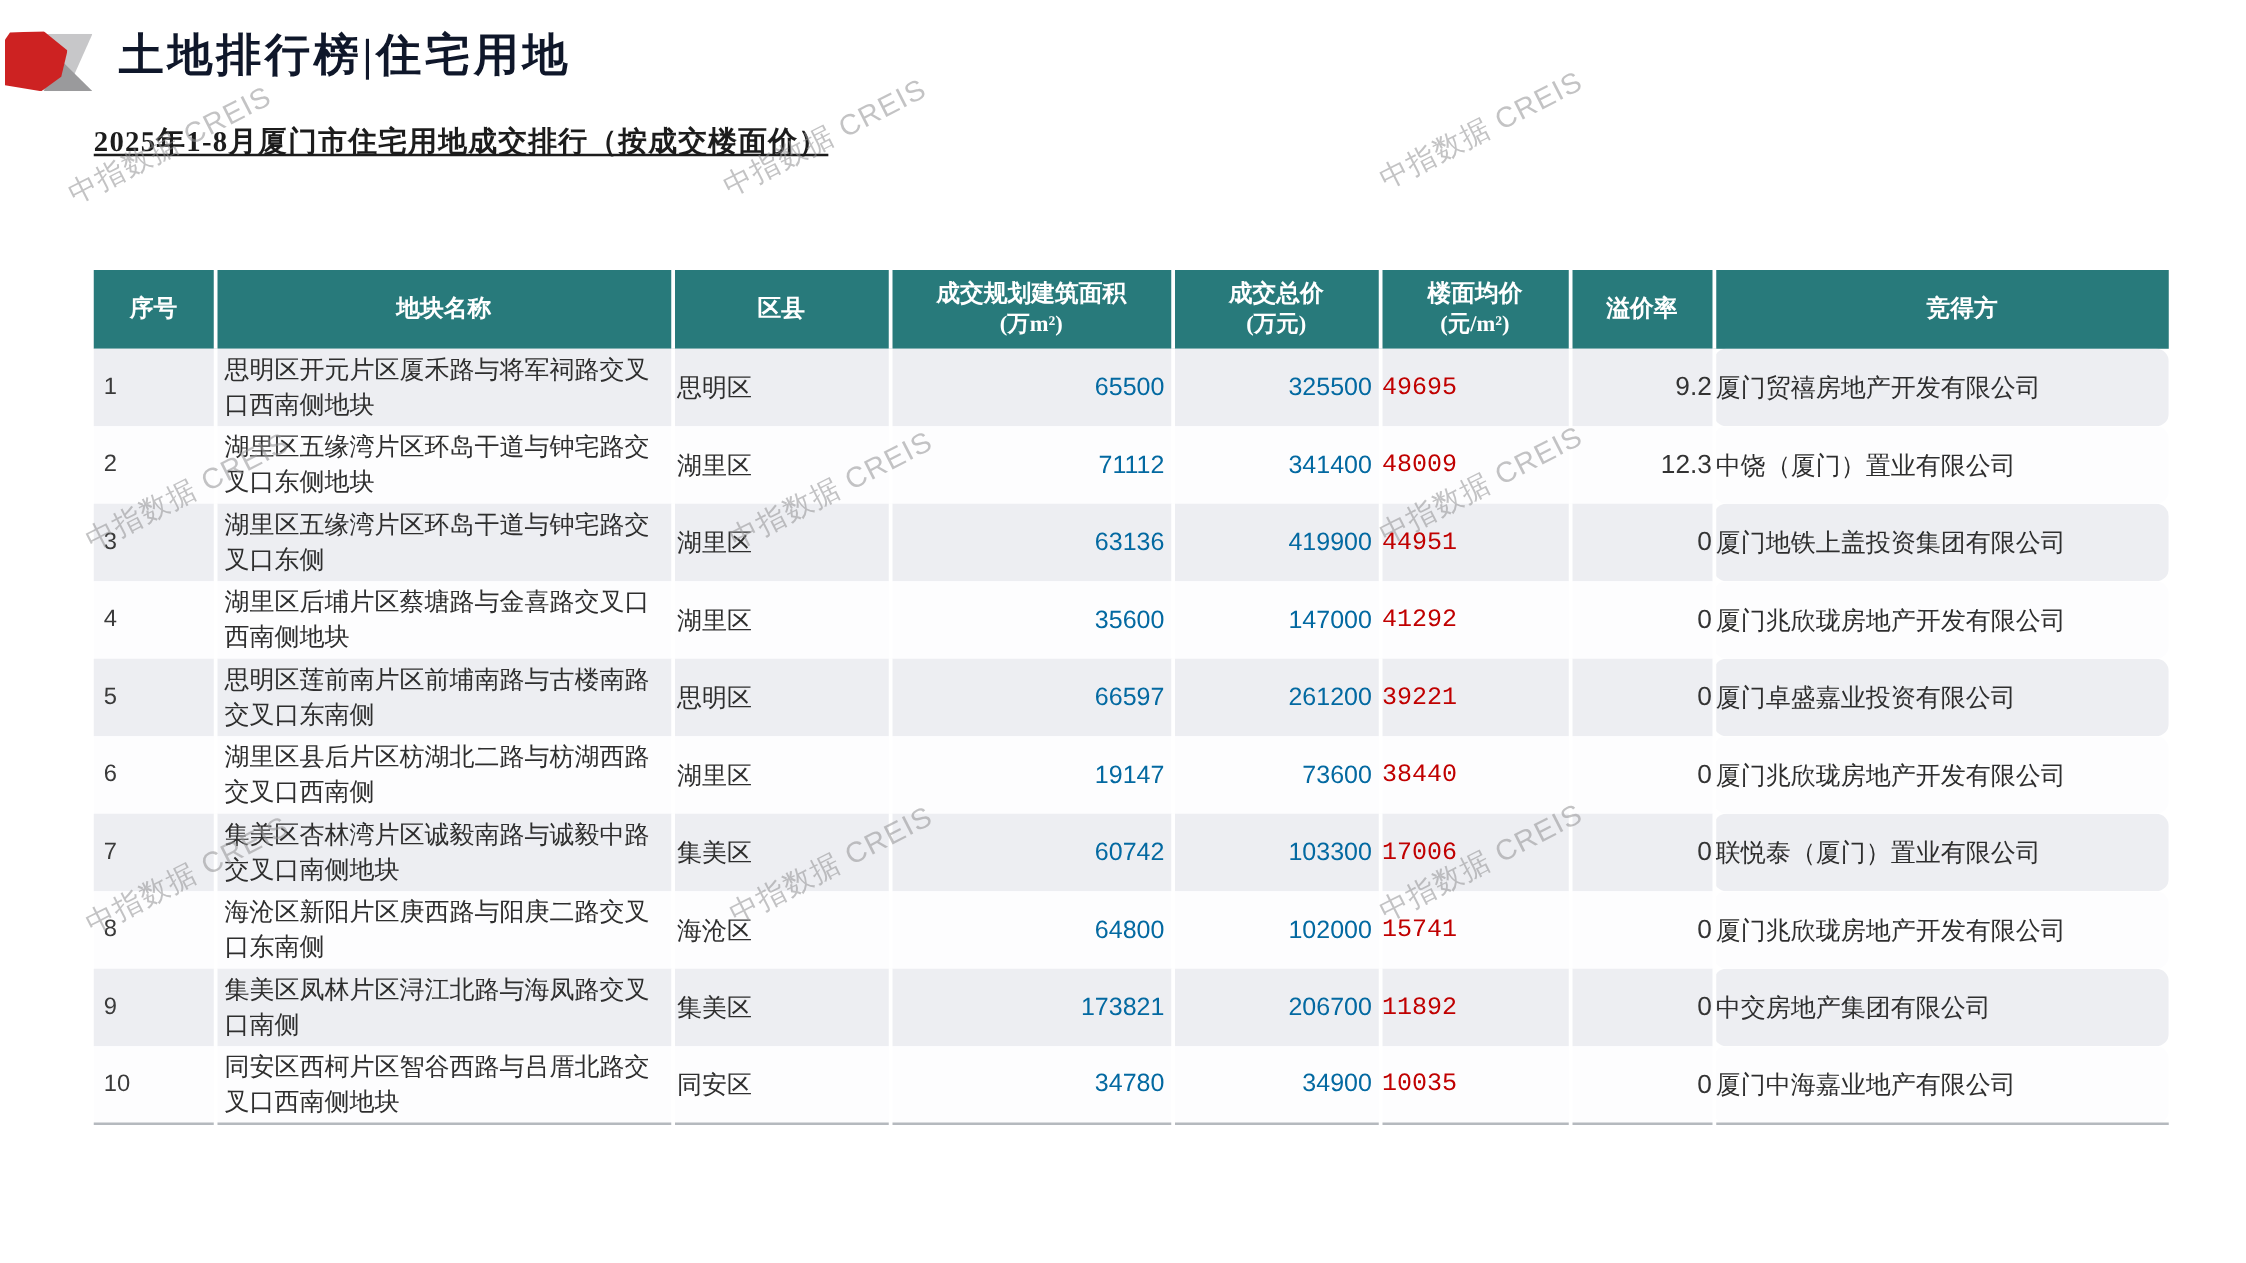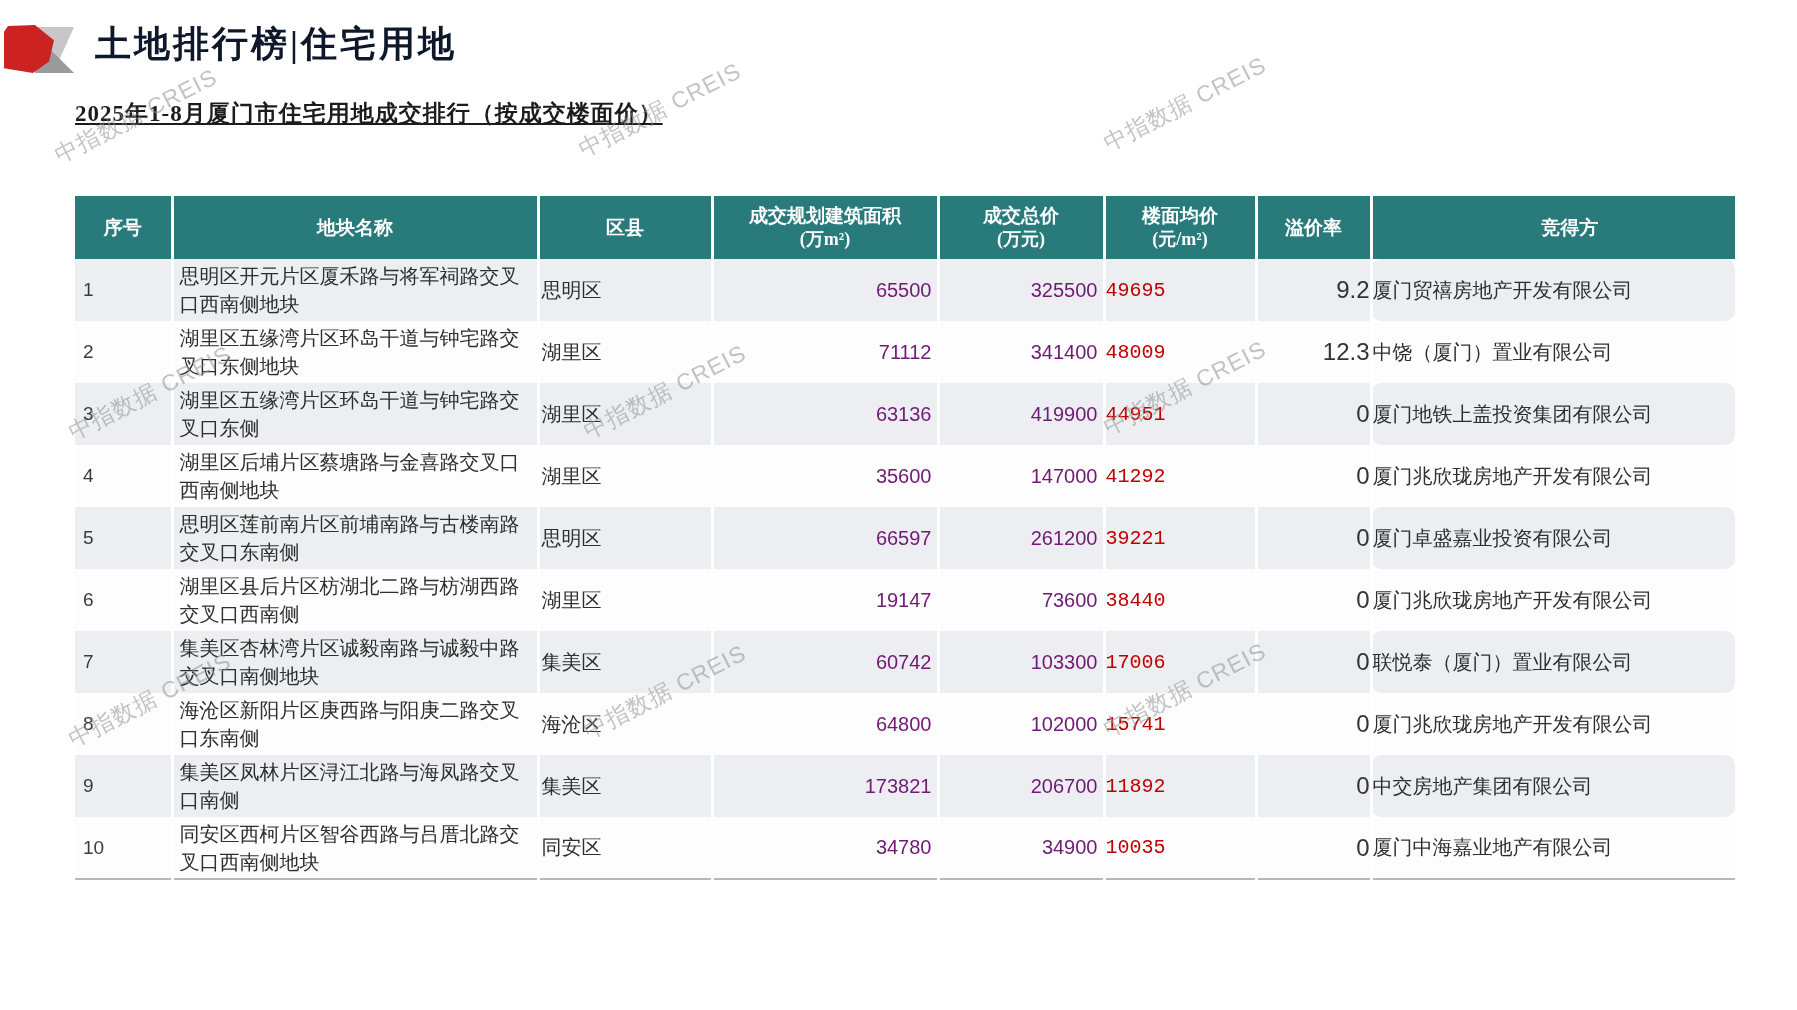--- a/index.html
+++ b/index.html
@@ -27,44 +27,44 @@
     background:var(--logo-red);
     clip-path:polygon(8% 2%,62% 0,100% 32%,90% 76%,58% 100%,0 90%,0 14%);}
   .title{
     position:absolute;left:95px;top:20px;font-size:36px;font-weight:bold;
     letter-spacing:3px;color:#0f172a;white-space:nowrap;
   }
   .subtitle{
     position:absolute;left:75px;top:98px;width:1660px;text-align:left;
     font-size:23px;font-weight:bold;color:#1c1c1c;letter-spacing:1px;text-decoration:underline;
   }
-  .table-wrap{position:absolute;left:75px;top:196px;width:1660px;}
+  .table-wrap{position:absolute;left:75px;top:216px;width:1660px;}
   table{border-collapse:collapse;table-layout:fixed;width:1660px;}
   thead th{
     background:var(--header-bg);color:#ffffff;font-size:19px;font-weight:bold;
     height:63px;text-align:center;vertical-align:middle;line-height:1.25;
     border-right:3px solid #ffffff;
   }
   thead th:last-child{border-right:none;padding-left:32px;}
   .h-unit{display:block;font-size:18px;}
   .h-unit:empty{display:none;}
   tbody td{
     height:62px;font-size:20px;vertical-align:middle;
     border-right:3px solid #ffffff;color:#2e2e2e;
   }
   tbody td:last-child{border-right:none;border-radius:10px;}
   tbody tr:nth-child(odd){background:var(--row-alt);}
   tbody tr:nth-child(even){background:#fdfdfe;}
   tbody tr:last-child td{border-bottom:2px solid #b5b9be;}
   td.c-seq{padding-left:8px;font-family:"Liberation Sans",sans-serif;font-size:19px;color:#3a3a3a;}
   td.c-name{padding-left:6px;padding-right:2px;line-height:1.4;}
   td.c-district{padding-left:2px;}
-  td.c-area,td.c-total{text-align:right;padding-right:5px;font-family:"Liberation Sans",sans-serif;font-size:20px;color:#701a75;}
+  td.c-area,td.c-total{text-align:right;padding-right:5px;font-family:"Liberation Sans",sans-serif;font-size:20px;color:#0369a1;}
   td.c-floor{padding-right:14px;font-family:Liberation Mono, monospace;font-size:20px;color:var(--accent-red);}
-  td.c-premium{text-align:right;padding-right:0;font-family:"Liberation Sans",sans-serif;font-size:24px;color:#333;}
+  td.c-premium{text-align:right;padding-right:0;font-family:"Liberation Sans",sans-serif;font-size:21px;color:#333;}
   td.c-winner{text-align:left;padding-left:0;}
   .wm{
     position:absolute;font-family:"Liberation Sans",sans-serif;font-size:23px;
     color:rgba(145,145,148,0.55);white-space:nowrap;z-index:5;pointer-events:none;
     transform:translate(-50%,-50%) rotate(-27deg);letter-spacing:1px;
   }
 </style>
 </head>
 <body>
 

